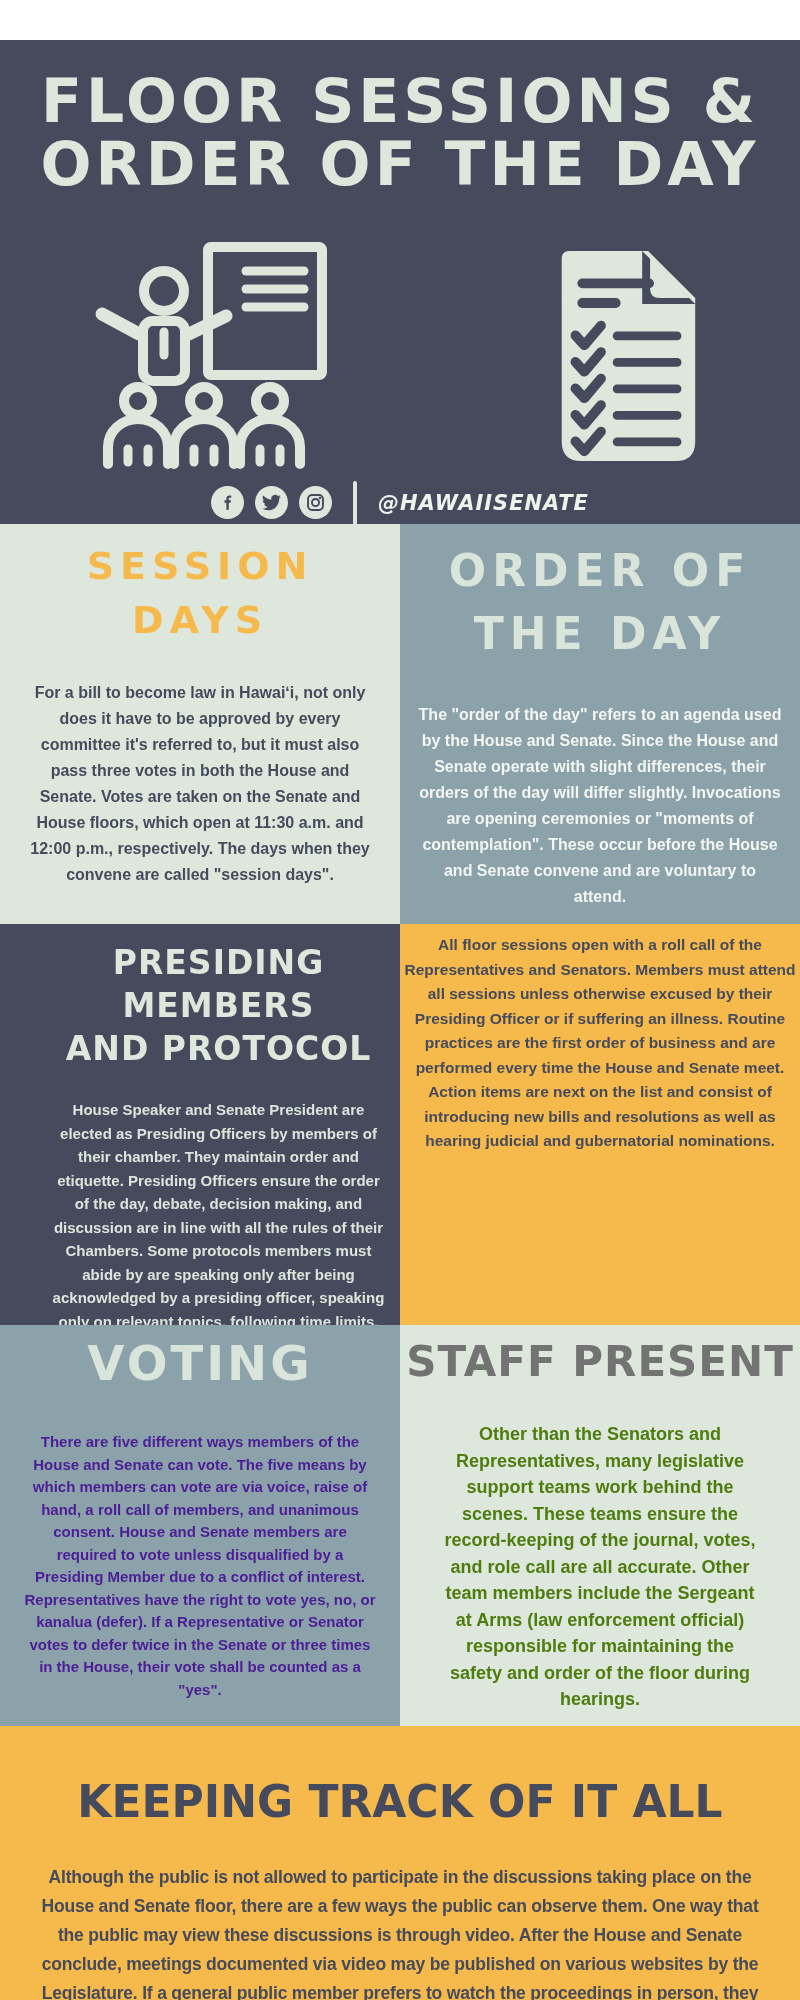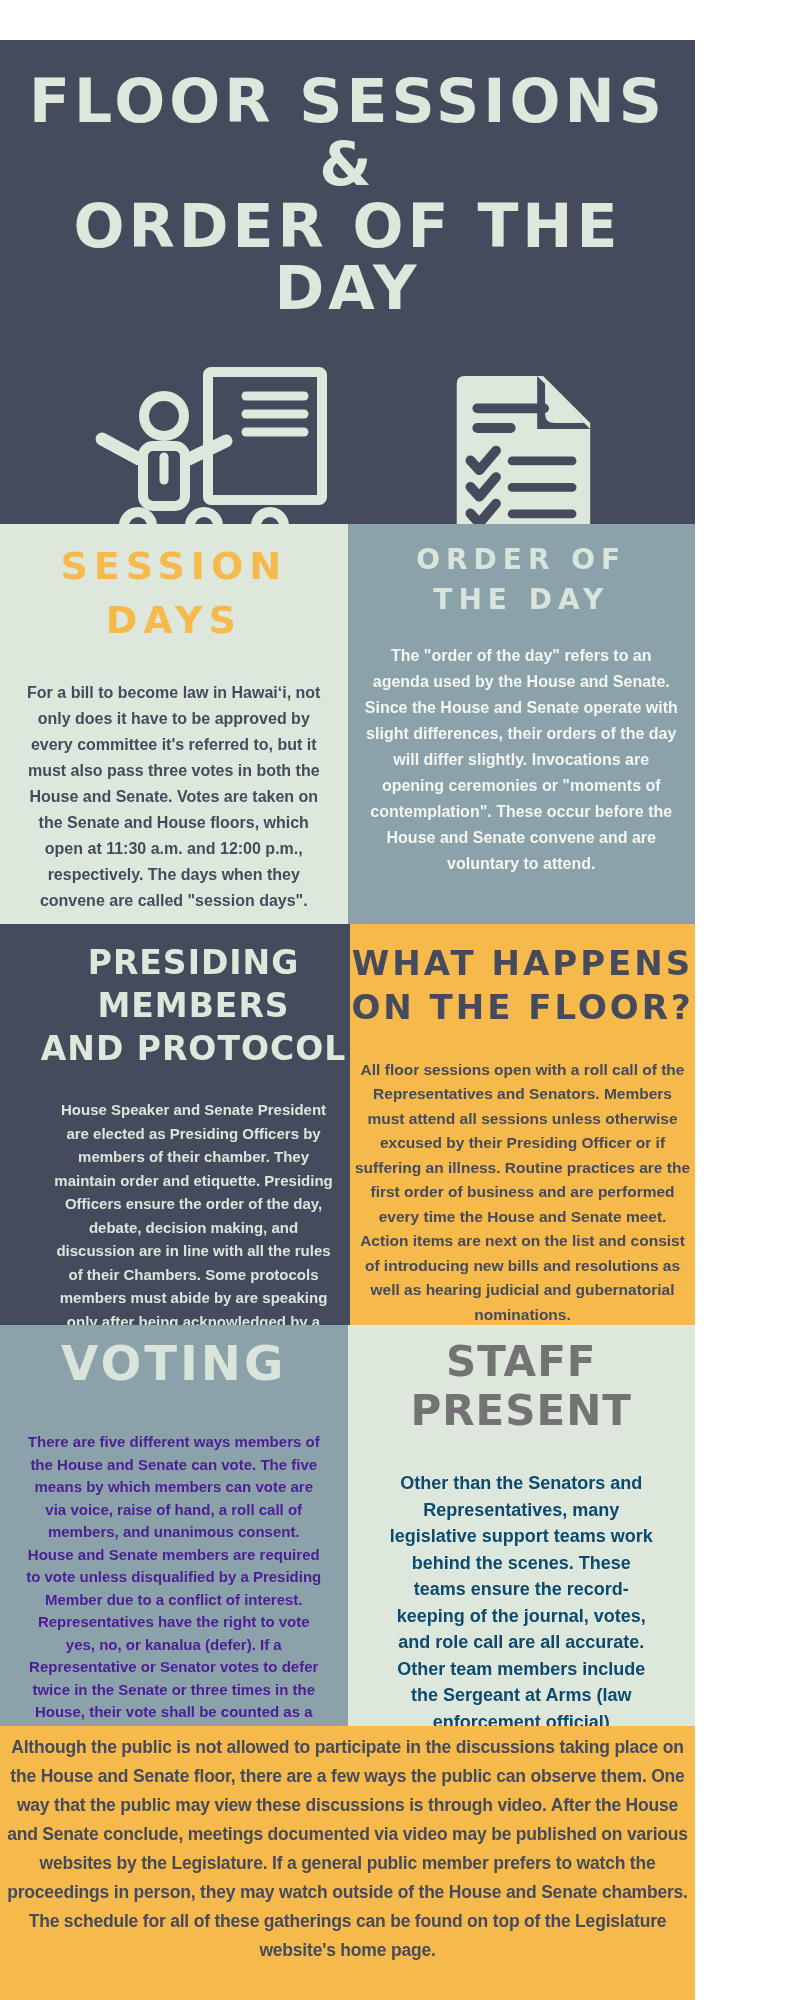--- a/index.html
+++ b/index.html
@@ -1,16 +1,16 @@
 <!DOCTYPE html>
 <html><head>
 <meta charset="utf-8">
 <style>
   html,body{margin:0;padding:0;background:#fff;}
-  .page{width:695px;height:2000px;position:relative;overflow:hidden;font-family:"Liberation Sans",sans-serif;}
+  .page{width:800px;height:2000px;position:relative;overflow:hidden;font-family:"Liberation Sans",sans-serif;}
 
   
   .hero{height:484px;background:#454b5c;text-align:center;}
   .hero-title{padding-top:30px;font-family:"DejaVu Sans",sans-serif;font-weight:bold;
     font-size:60px;line-height:1.04;letter-spacing:4px;color:#dee7db;}
   .hero-title .line{display:block;}
   .hero-icons{display:flex;justify-content:space-between;align-items:flex-start;
     padding:0 88px;margin-top:46px;height:230px;}
   .hero-social{display:flex;align-items:center;justify-content:center;gap:11px;margin-top:10px;font-style:italic;}
   .soc{width:33px;height:33px;border-radius:50%;background:#dee7db;display:flex;
@@ -31,34 +31,34 @@
   .bg-orange{background:#f6b94b;}
 
   .sec-title{font-family:"DejaVu Sans",sans-serif;font-weight:bold;}
   .sec-title .line{display:block;}
   .sec-body{font-weight:bold;}
 
   
   .t-session{color:#f6b94b;font-size:38px;line-height:1.42;letter-spacing:6px;margin-top:16px;}
   .b-session{color:#454b5c;font-size:16px;line-height:26px;padding:0 24px;margin-top:12px;}
   
-  .t-order{color:#d9e4da;font-size:28px;line-height:1.42;letter-spacing:6px;margin-top:16px;}
+  .t-order{color:#d9e4da;font-size:44px;line-height:1.42;letter-spacing:6px;margin-top:16px;}
   .b-order{color:#f3f6f1;font-size:16px;line-height:26px;padding:0 16px;margin-top:12px;}
   
   .t-presiding{color:#dee7db;font-size:33px;line-height:1.3;letter-spacing:1px;margin-top:18px;}
   .b-presiding{color:#dce5dc;font-size:15px;line-height:23.5px;padding:0 14px;margin-top:11px;}
   
   .t-floor{color:#454b5c;font-size:34px;line-height:1.3;letter-spacing:3px;margin-top:17px;}
   .b-floor{color:#454b5c;font-size:15.5px;line-height:24.5px;padding:0 4px;margin-top:9px;}
   
   .t-voting{color:#d9e4da;font-size:48px;letter-spacing:3px;margin-top:10px;}
   .b-voting{color:#4c1d95;font-size:15px;line-height:22.5px;padding:0 24px;margin-top:9px;}
   
   .t-staff{color:#737373;font-size:42px;letter-spacing:1px;margin-top:12px;}
-  .b-staff{color:#0c4a6e;font-size:18px;line-height:26.5px;padding:0 40px;margin-top:10px;}
+  .b-staff{color:#4d7c0f;font-size:18px;line-height:26.5px;padding:0 40px;margin-top:10px;}
 
   
   .footer{height:314px;background:#f6b94b;text-align:center;overflow:hidden;}
   .t-keeping{color:#454b5c;font-size:44px;letter-spacing:0;padding-top:13px;}
   .b-keeping{color:#454b5c;font-size:17.5px;line-height:29px;font-weight:bold;
     letter-spacing:-0.2px;max-width:745px;margin:7px auto 0;}
 </style>
 </head>
 <body>
 
@@ -171,24 +171,20 @@
   <div class="row row2">
     <section class="cell bg-navy">
       <h2 class="sec-title t-presiding">
         <span class="line">PRESIDING MEMBERS</span>
         <span class="line">AND PROTOCOL</span>
       </h2>
       <p class="sec-body b-presiding">House Speaker and Senate President are elected as Presiding Officers by members of their chamber. They maintain order and etiquette. Presiding Officers ensure the order of the day, debate, decision making, and discussion are in line with all the rules of their Chambers. Some protocols members must abide by are speaking only after being acknowledged by a presiding officer, speaking only on relevant topics, following time limits, and referring to other Representatives or Senators by district rather than by their name or political party.</p>
     </section>
 
     <section class="cell bg-orange">
-      <h2 class="sec-title t-floor">
-        <span class="line">WHAT HAPPENS</span>
-        <span class="line">ON THE FLOOR?</span>
-      </h2>
       <p class="sec-body b-floor">All floor sessions open with a roll call of the Representatives and Senators. Members must attend all sessions unless otherwise excused by their Presiding Officer or if suffering an illness. Routine practices are the first order of business and are performed every time the House and Senate meet. Action items are next on the list and consist of introducing new bills and resolutions as well as hearing judicial and gubernatorial nominations.</p>
     </section>
   </div>
 
   <div class="row row3">
     <section class="cell bg-blue">
       <h2 class="sec-title t-voting">
         <span class="line">VOTING</span>
       </h2>
       <p class="sec-body b-voting">There are five different ways members of the House and Senate can vote. The five means by which members can vote are via voice, raise of hand, a roll call of members, and unanimous consent. House and Senate members are required to vote unless disqualified by a Presiding Member due to a conflict of interest. Representatives have the right to vote yes, no, or kanalua (defer). If a Representative or Senator votes to defer twice in the Senate or three times in the House, their vote shall be counted as a "yes".</p>
@@ -196,16 +192,19 @@
 
     <section class="cell bg-green">
       <h2 class="sec-title t-staff">
         <span class="line">STAFF PRESENT</span>
       </h2>
       <p class="sec-body b-staff">Other than the Senators and Representatives, many legislative support teams work behind the scenes. These teams ensure the record-keeping of the journal, votes, and role call are all accurate. Other team members include the Sergeant at Arms (law enforcement official) responsible for maintaining the safety and order of the floor during hearings.</p>
     </section>
   </div>
 
   <section class="footer">
+    <h2 class="sec-title t-keeping">
+      <span class="line">KEEPING TRACK OF IT ALL</span>
+    </h2>
     <p class="sec-body b-keeping">Although the public is not allowed to participate in the discussions taking place on the House and Senate floor, there are a few ways the public can observe them. One way that the public may view these discussions is through video. After the House and Senate conclude, meetings documented via video may be published on various websites by the Legislature. If a general public member prefers to watch the proceedings in person, they may watch outside of the House and Senate chambers. The schedule for all of these gatherings can be found on top of the Legislature website's home page.</p>
   </section>
 
 </div>
 
 </body></html>

